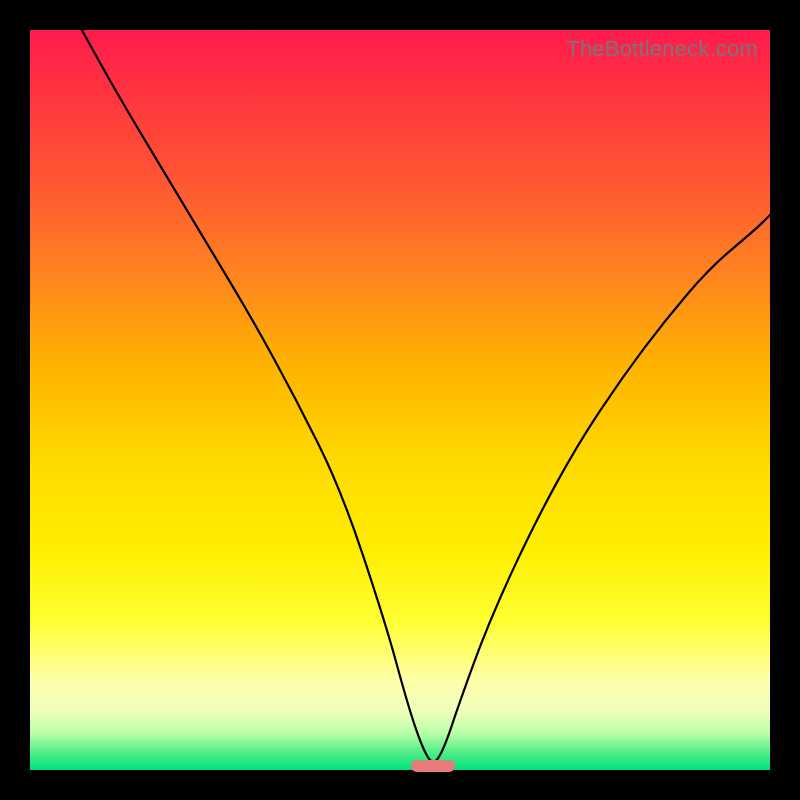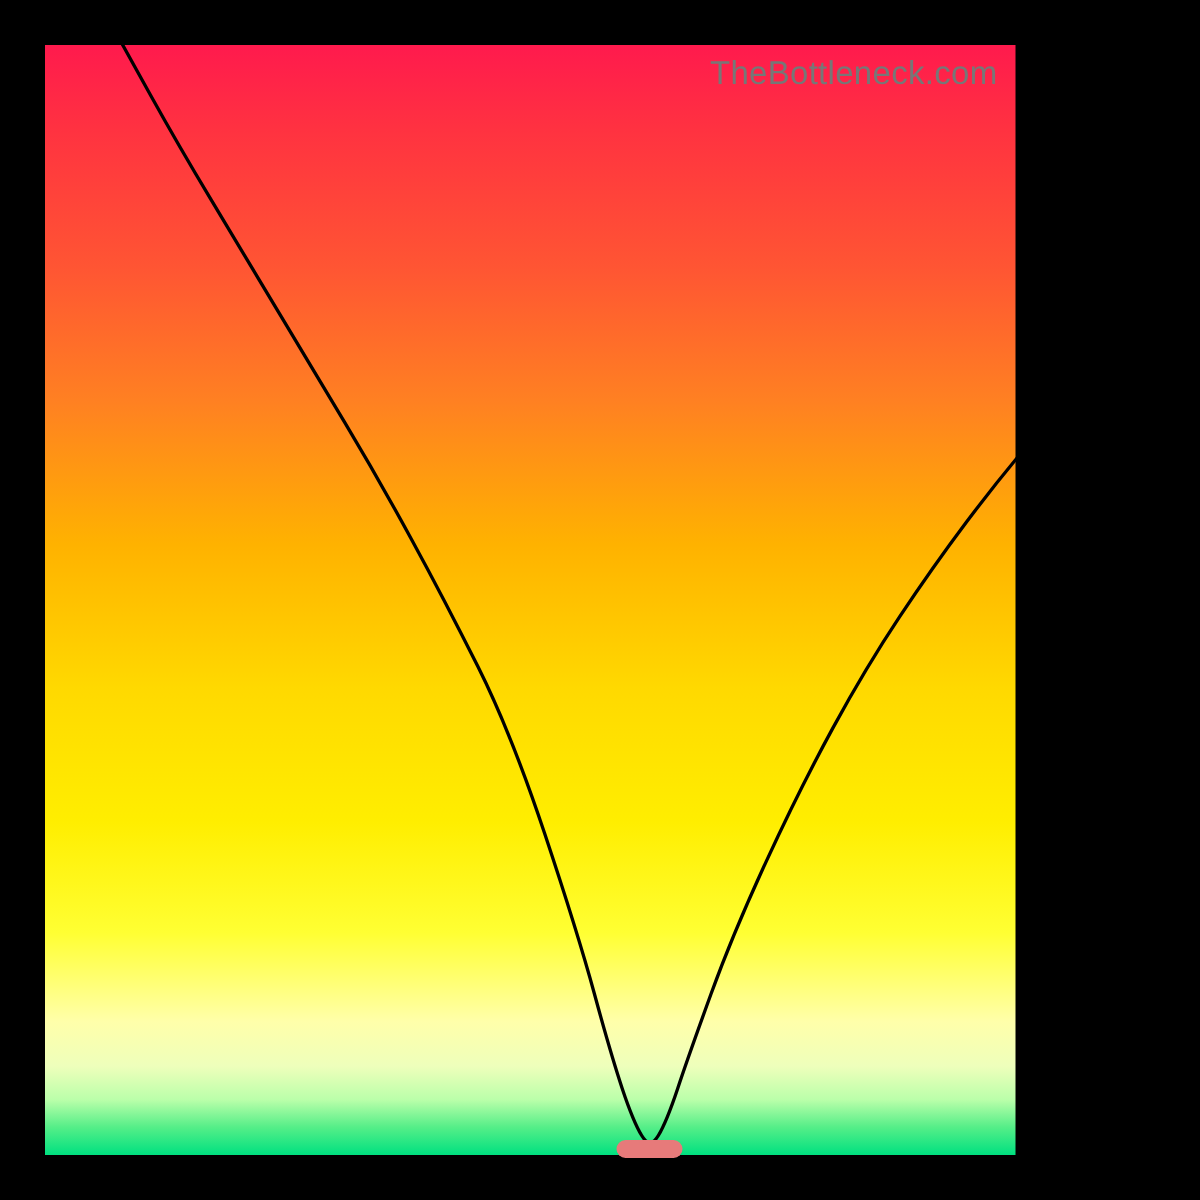--- a/index.html
+++ b/index.html
@@ -13,21 +13,21 @@
   .frame {
     position: relative;
     width: 800px;
     height: 800px;
     background: #000;
   }
   .plot-area {
     position: absolute;
     left: 30px;
     top: 30px;
-    width: 647px;
+    width: 740px;
     height: 740px;
     background: linear-gradient(to bottom,
       #ff1a4d 0%,
       #ff3340 8%,
       #ff5533 20%,
       #ff8022 32%,
       #ffb200 45%,
       #ffd900 58%,
       #ffee00 70%,
       #ffff33 80%,

